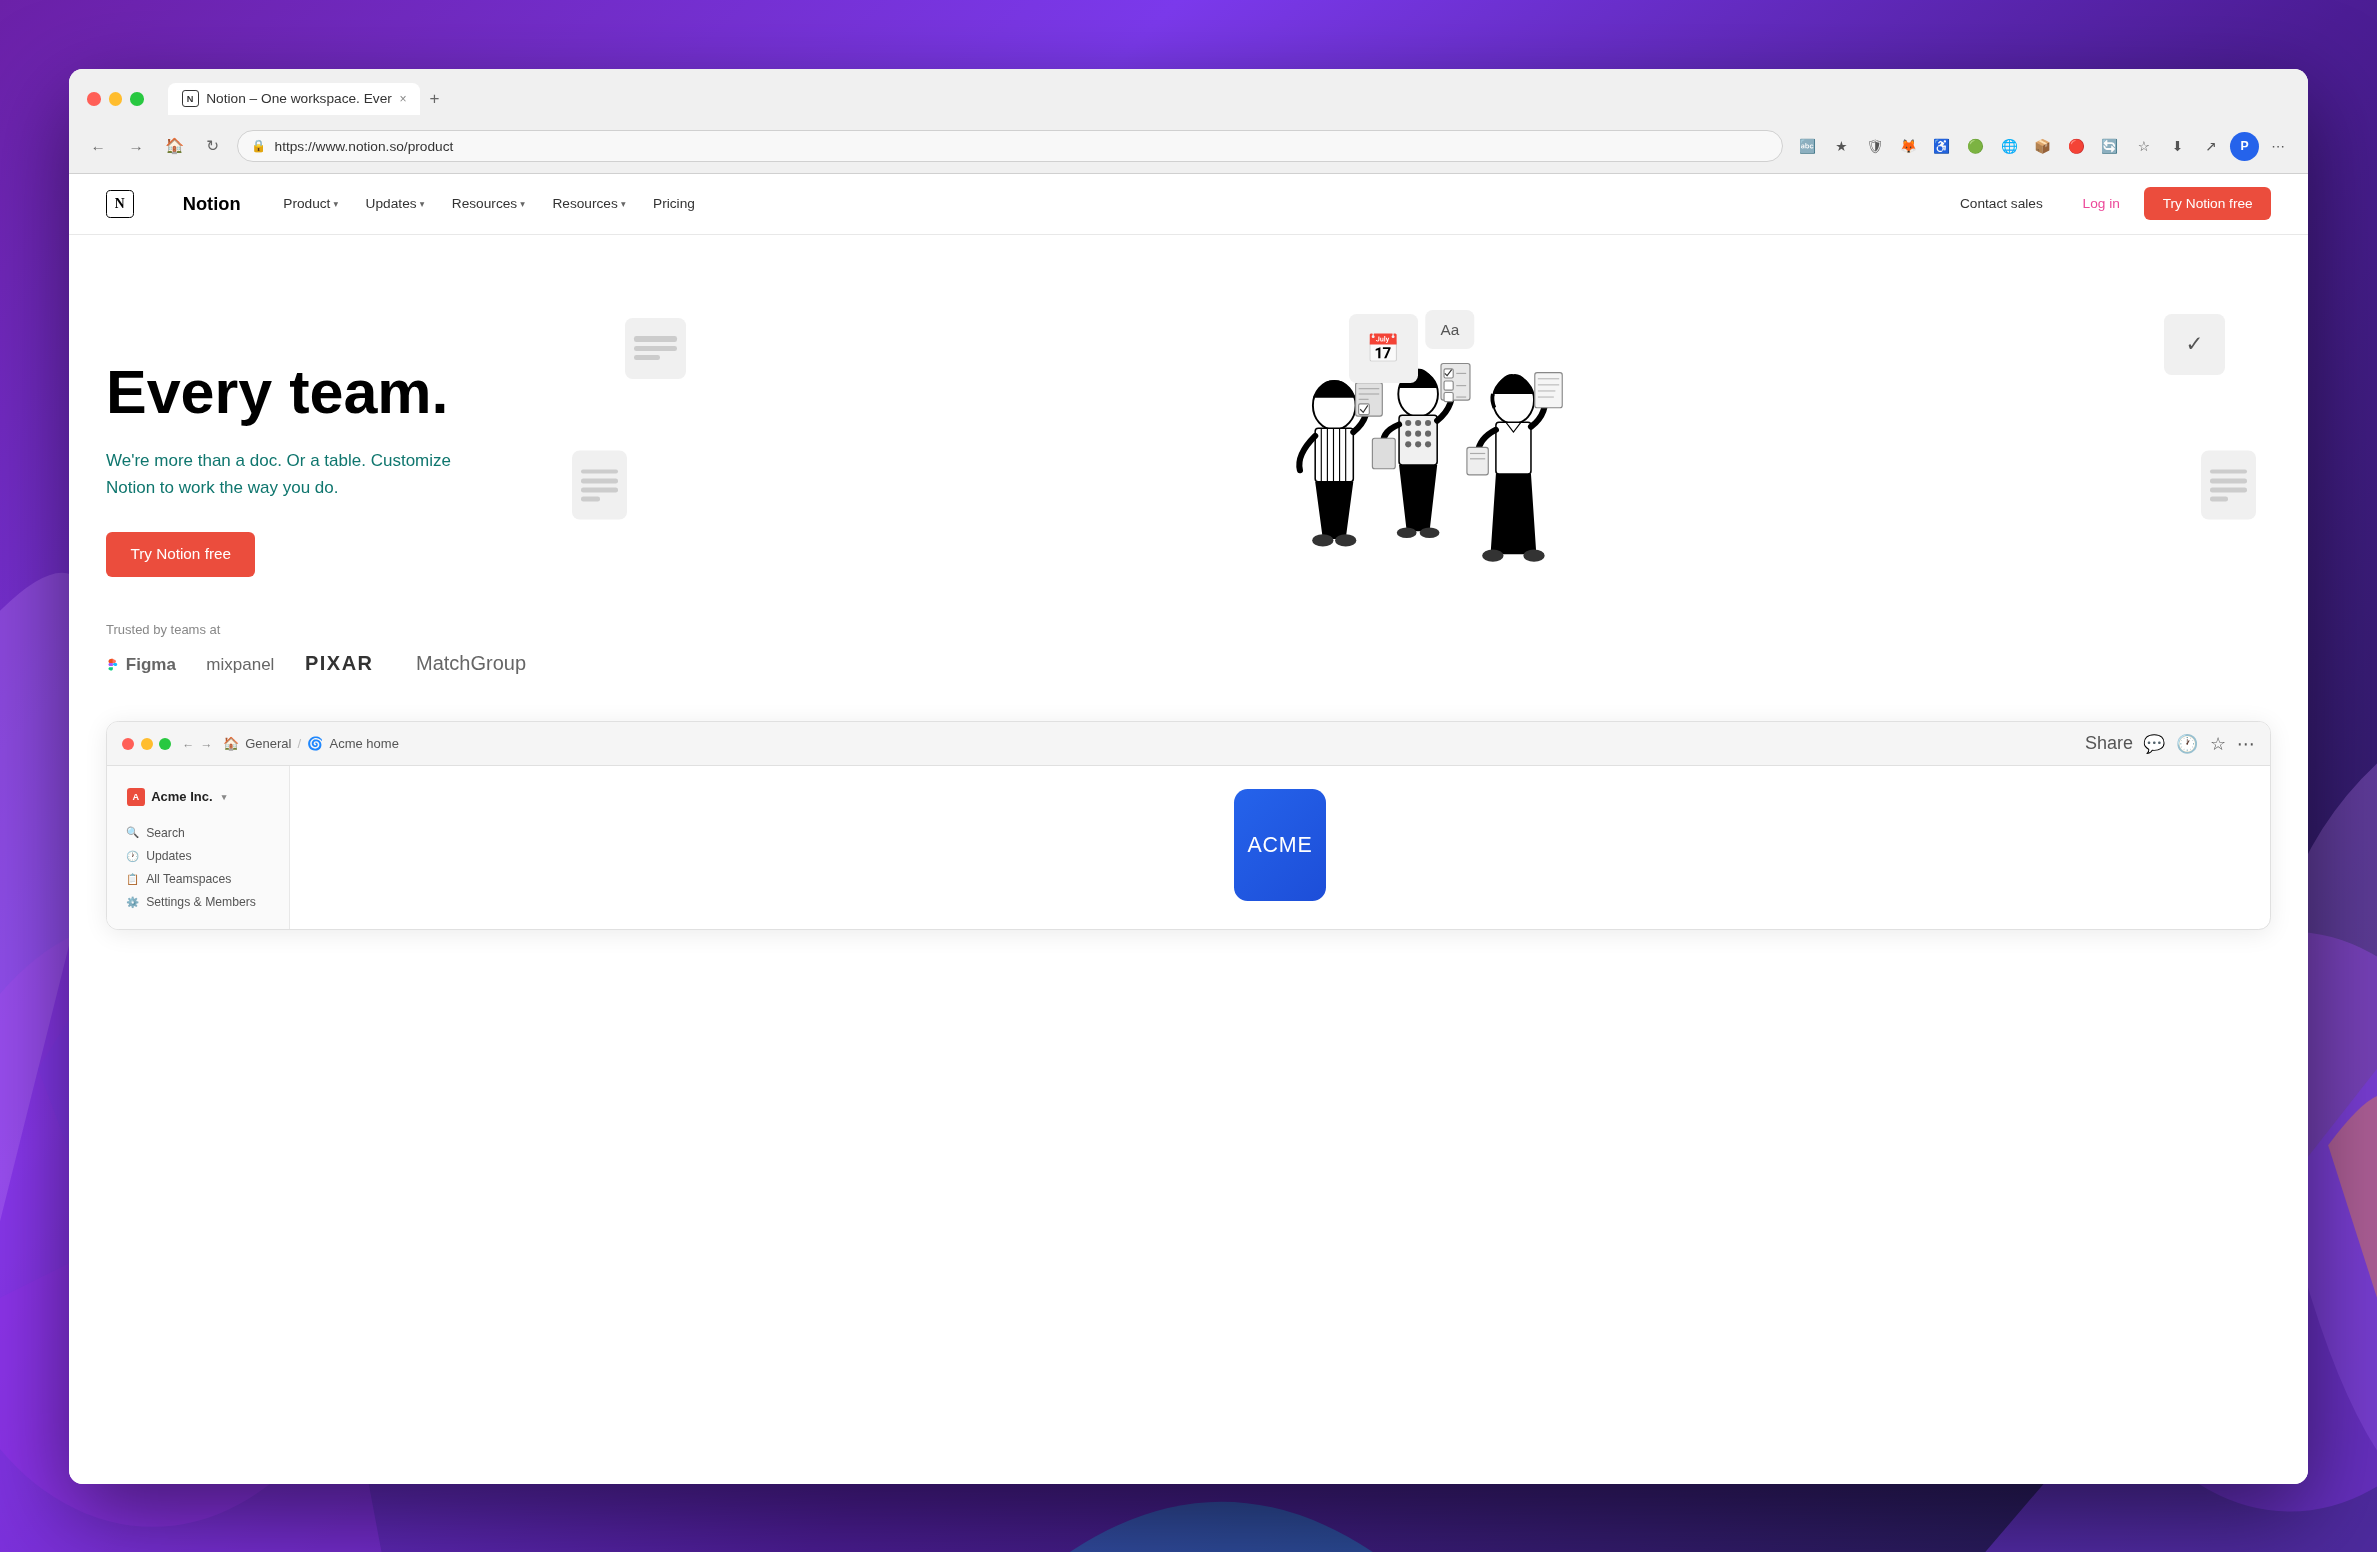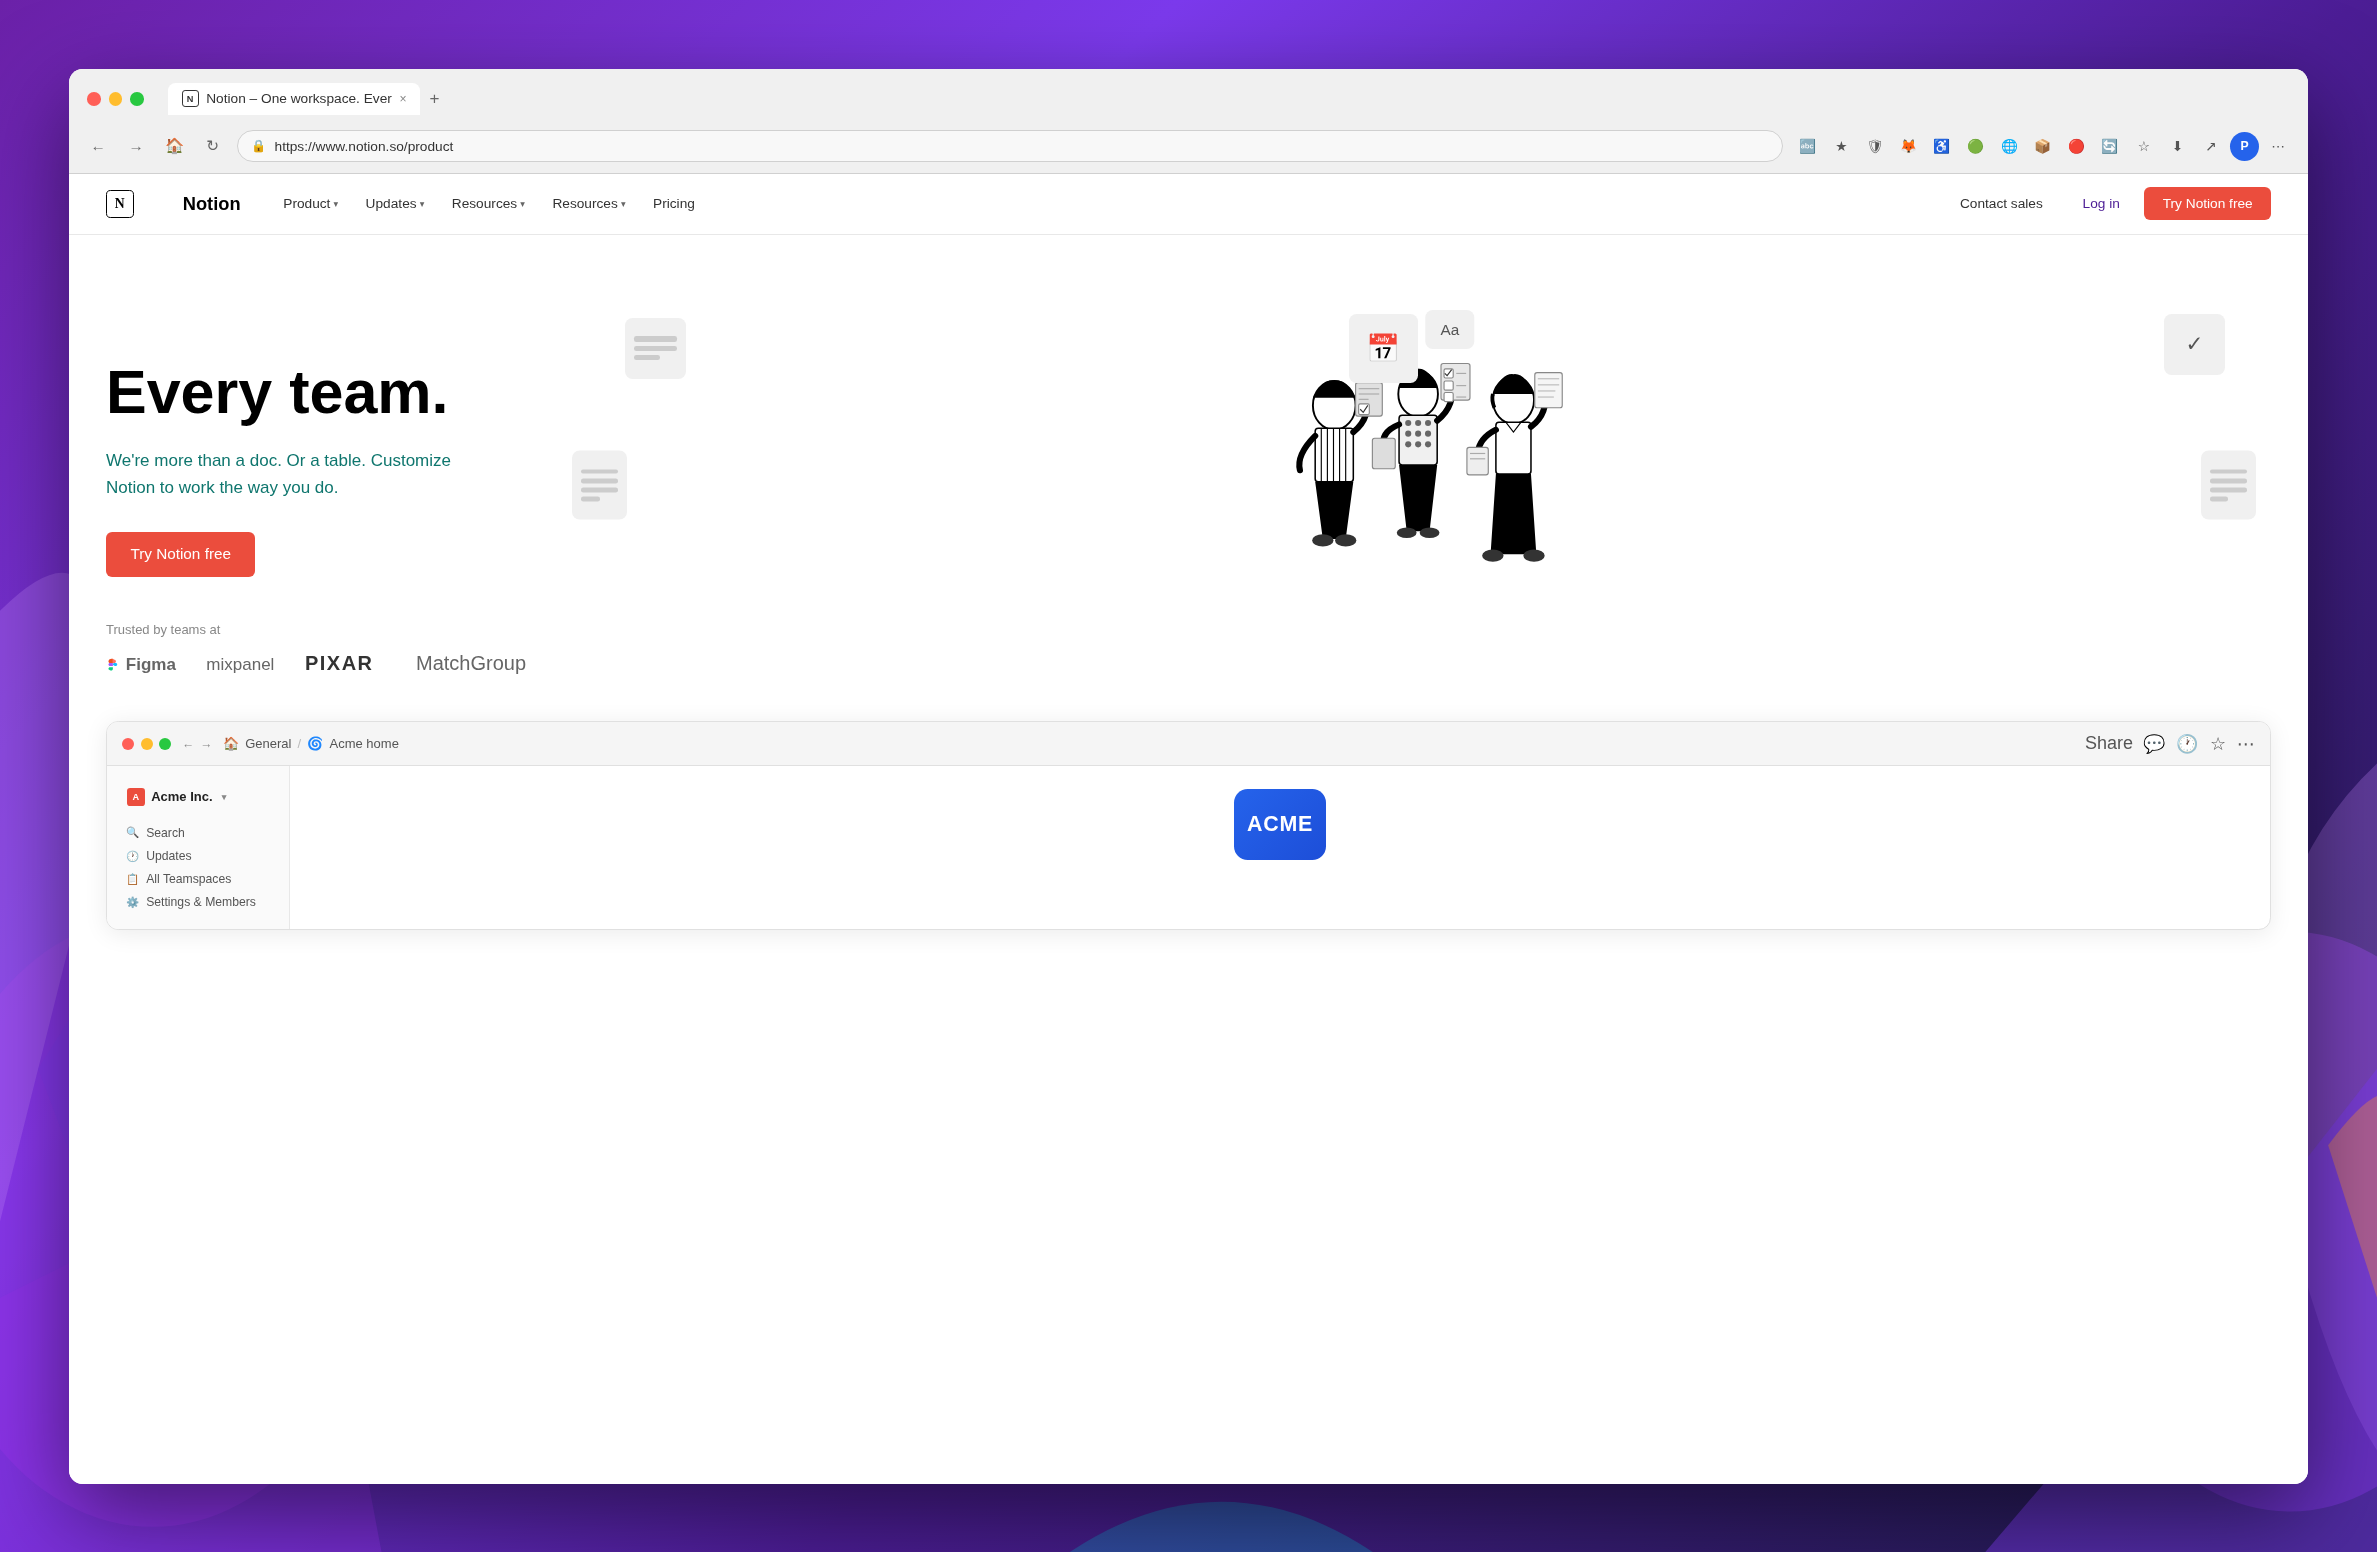--- a/index.html
+++ b/index.html
@@ -256,21 +256,21 @@
       color: #333;
       background: transparent;
       border: none;
       cursor: pointer;
       border-radius: 4.6px;
     }
 
     .btn-login {
       padding: 7.6px 15.3px;
       font-size: 13.7px;
-      color: #4c1d95;
+      color: #ec4899;
       background: transparent;
       border: none;
       cursor: pointer;
       border-radius: 4.6px;
     }
 
     .btn-try-free {
       padding: 9.2px 18.3px;
       font-size: 13.7px;
       color: #fff;
@@ -492,28 +492,28 @@
     .app-main {
       flex: 1;
       padding: 23px 30.5px;
       display: flex;
       align-items: flex-start;
       justify-content: center;
     }
 
     .acme-logo-badge {
       width: 92px;
-      height: 71px;
+      height: 112px;
       background: linear-gradient(135deg, #2563eb 0%, #1d4ed8 100%);
       border-radius: 13.7px;
       display: flex;
       align-items: center;
       justify-content: center;
       font-size: 21.4px;
-      font-weight: 700;
+      font-weight: 400;
       color: white;
       letter-spacing: 0.8px;
       font-family: sans-serif;
     }
 
     
     .website-content::-webkit-scrollbar { width: 6.1px; }
     .website-content::-webkit-scrollbar-track { background: #f0f0f0; }
     .website-content::-webkit-scrollbar-thumb { background: #ccc; border-radius: 3.1px; }
   </style>

